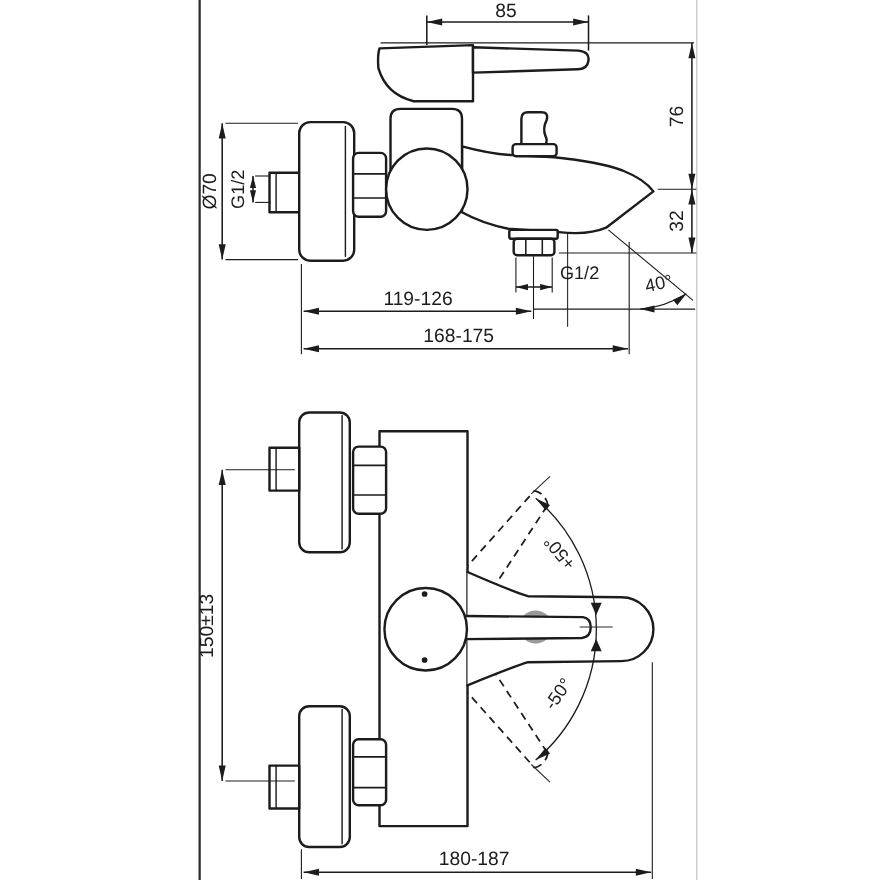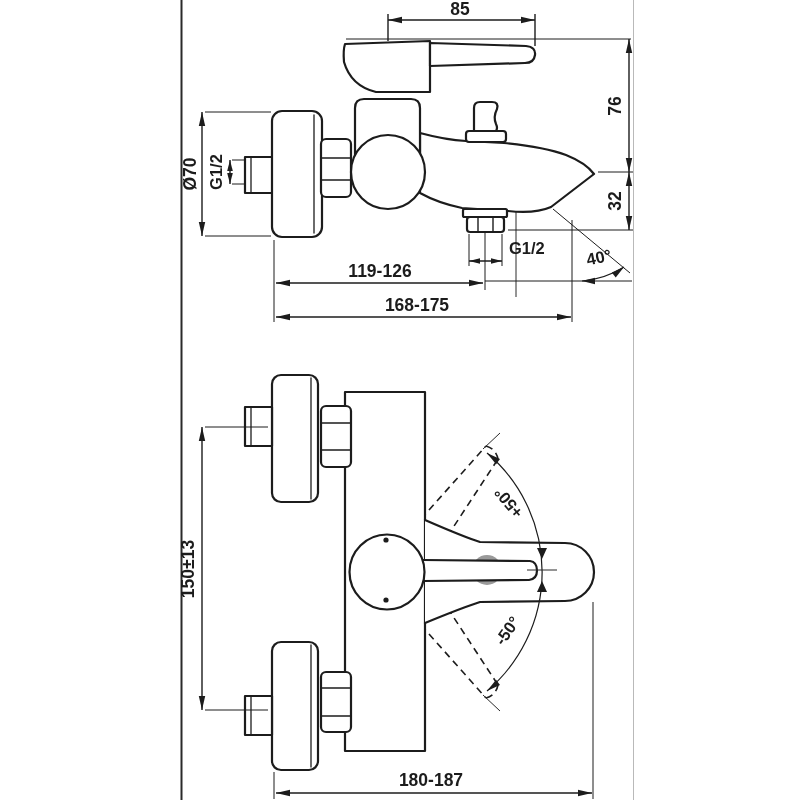--- a/index.html
+++ b/index.html
@@ -1,17 +1,17 @@
 <!DOCTYPE html>
 <html><head>
 <meta charset="utf-8">
 <style>
   html,body{margin:0;padding:0;background:#ffffff;}
   .page{position:relative;width:800px;height:800px;background:#ffffff;overflow:hidden;
-        font-family:"Liberation Sans", sans-serif;font-weight:bold;}
+        font-family:"Liberation Sans", sans-serif;}
   svg{position:absolute;inset:0;}
   text{font-family:"Liberation Sans", sans-serif;fill:#1c1c1c;}
   .dimtxt{font-size:17.5px;}
   .dimtxt-sm{font-size:16.5px;}
 </style>
 </head>
 <body>
 
 <div class="page">
 <svg viewBox="0 0 800 800" width="800" height="800">

